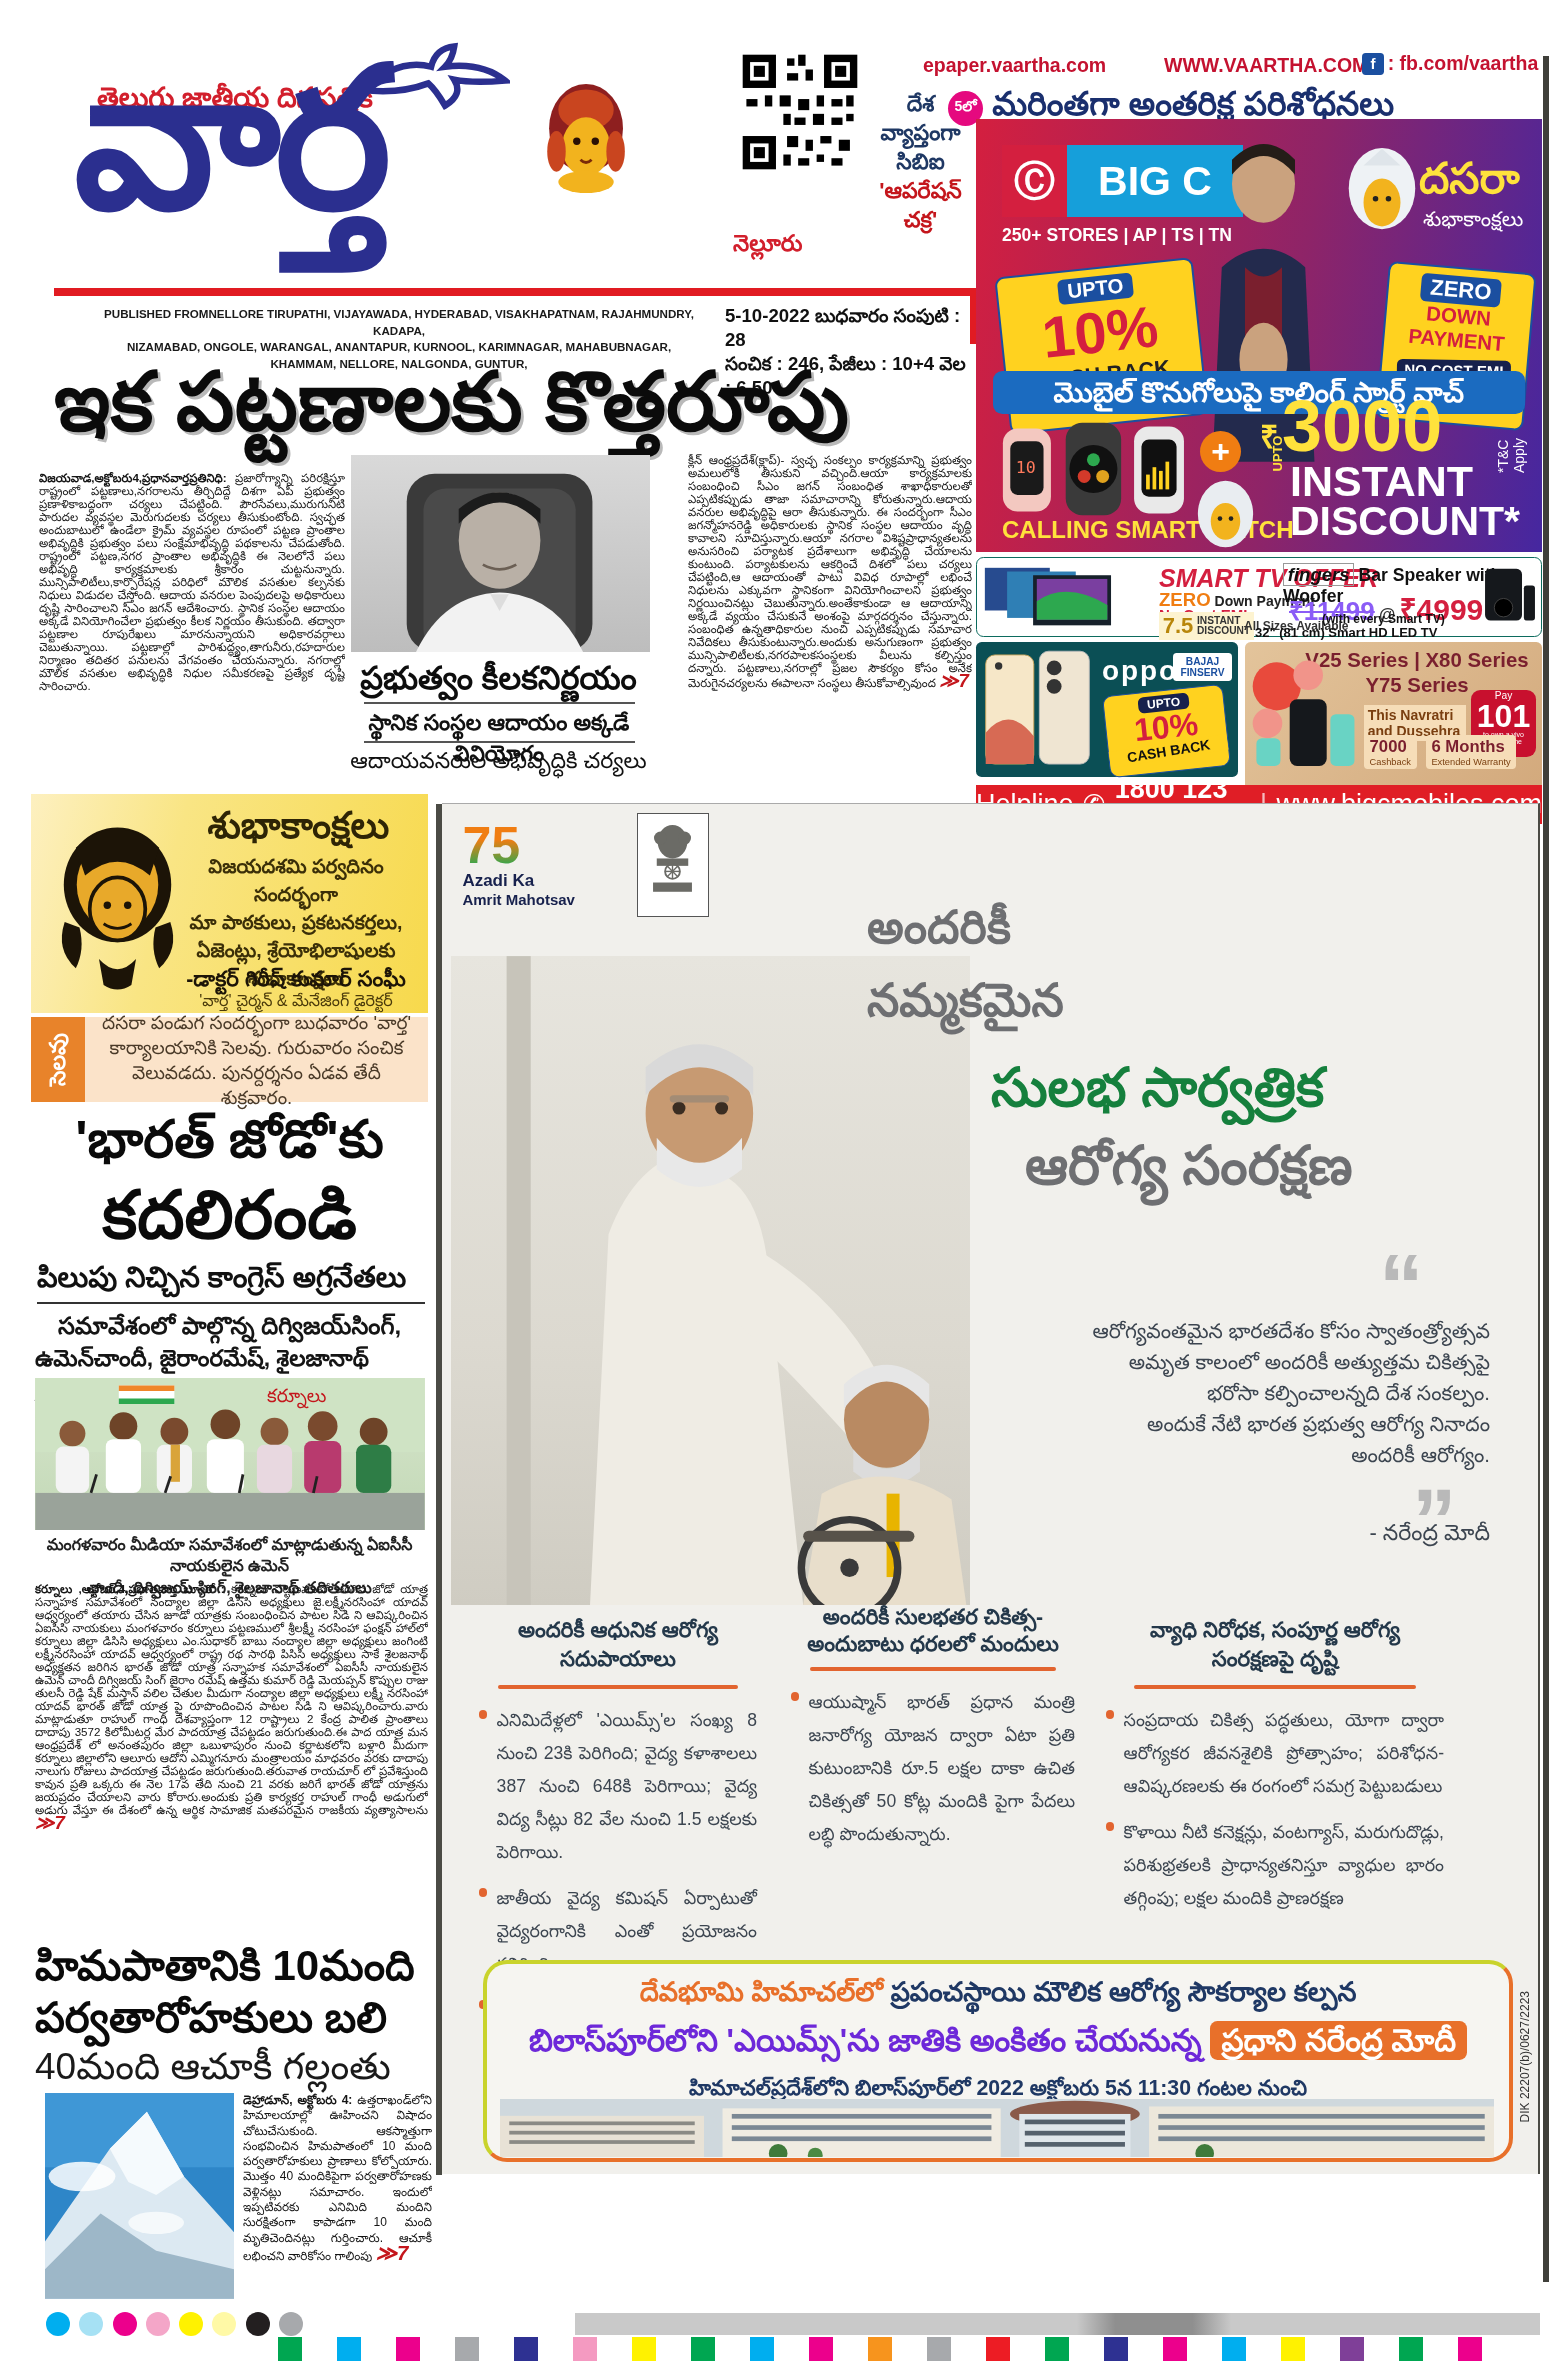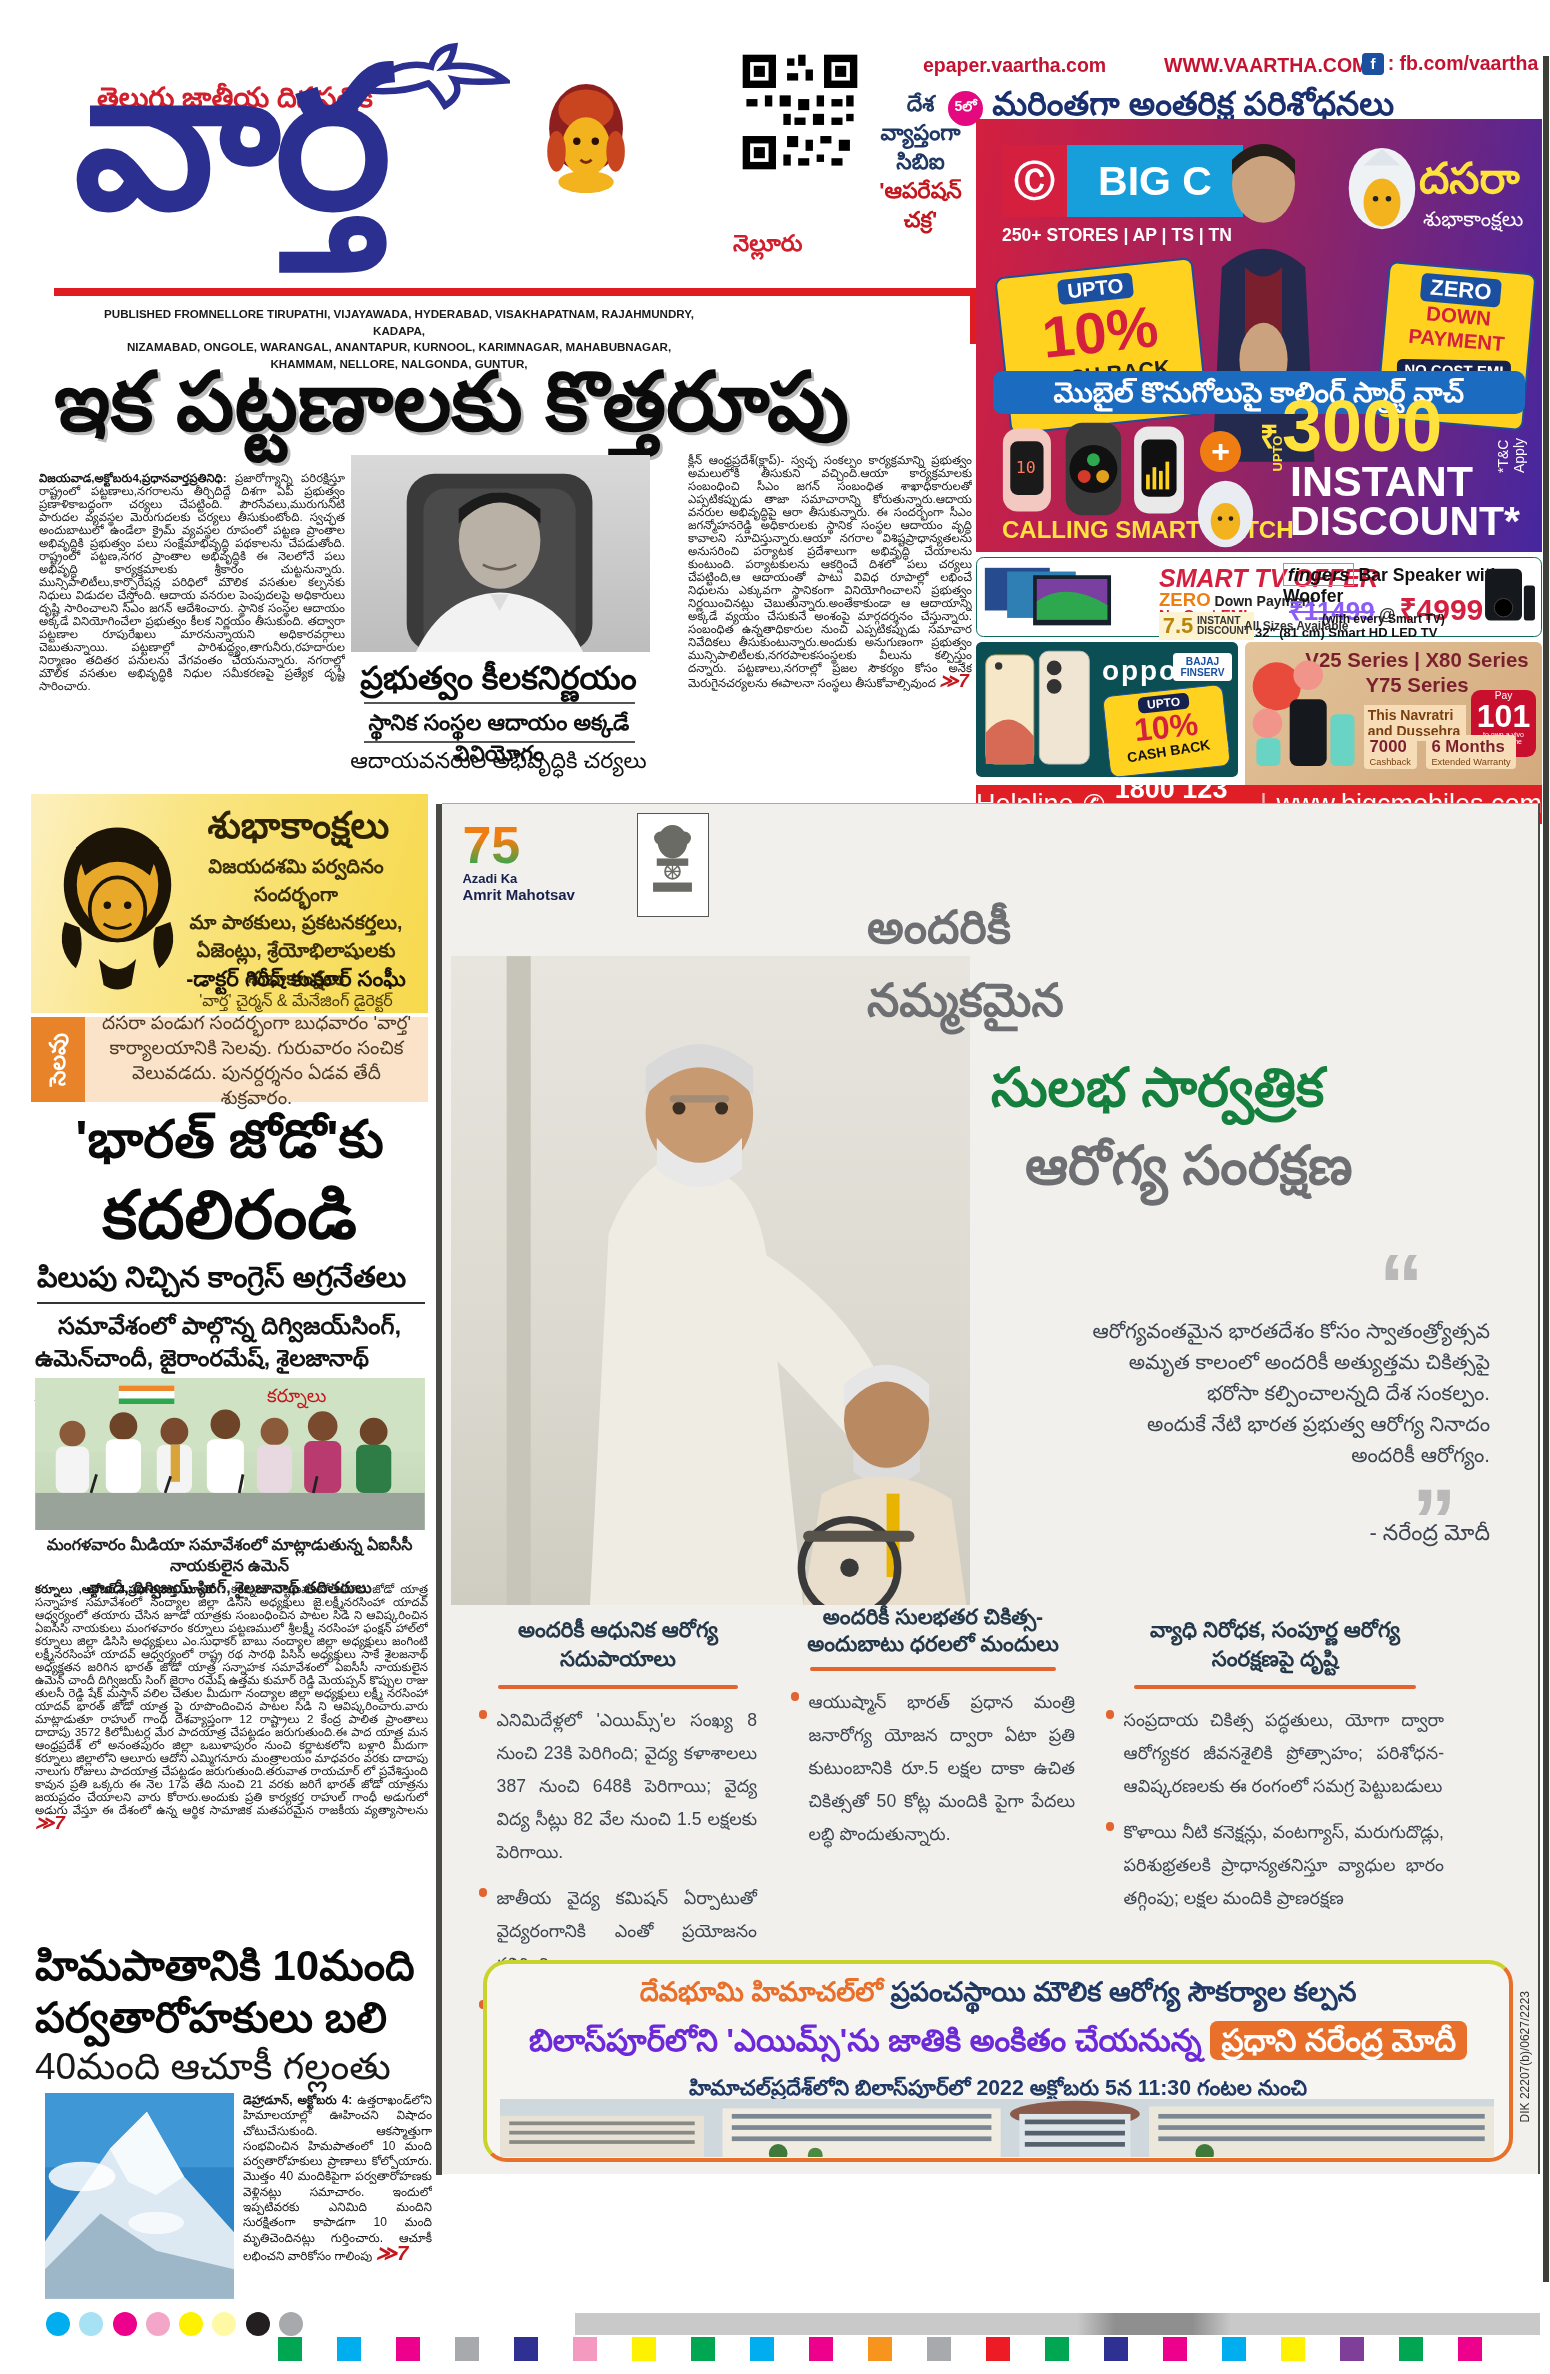--- a/index.html
+++ b/index.html
@@ -47,20 +47,24 @@
       <ellipse cx="20" cy="75" rx="10" ry="22" fill="#c9451f"></ellipse>
         <ellipse cx="84" cy="75" rx="10" ry="22" fill="#c9451f"></ellipse>
       <ellipse cx="52" cy="108" rx="30" ry="12" fill="#f2b31e"></ellipse>
     </svg>
   </div>
   <div class="abs" style="left:54px;top:288px;width:923px;height:8.3px;background:#e11b22"></div>
   <div class="abs" style="left:970px;top:288px;width:8.3px;height:56px;background:#e11b22"></div>
   <div class="abs c" style="left:93px;top:306px;width:612px;font-size:11.6px;font-weight:bold;line-height:16.7px;color:#1a1a1a">
     <div>PUBLISHED FROMNELLORE  TIRUPATHI, VIJAYAWADA, HYDERABAD, VISAKHAPATNAM,  RAJAHMUNDRY, KADAPA,</div>
     <div>NIZAMABAD, ONGOLE, WARANGAL, ANANTAPUR, KURNOOL, KARIMNAGAR, MAHABUBNAGAR, KHAMMAM, NELLORE, NALGONDA, GUNTUR,</div>
+  </div>
+  <div class="abs b" style="left:725px;top:304px;width:249px;font-size:18.6px;line-height:24px;color:#111">
+    <div>5-10-2022 బుధవారం సంపుటి : 28</div>
+    <div>సంచిక : 246,  పేజీలు : 10+4 వెల : 6.50</div>
   </div>
 </div>
 
 <div class="abs" style="left:739px;top:51px;width:122px;height:122px">
   <svg width="122" height="122" viewBox="0 0 33 33">
     <rect width="33" height="33" fill="#fff"></rect>
     <g fill="#000">
       <rect x="1" y="1" width="9" height="9"></rect>
         <rect x="3" y="3" width="5" height="5" fill="#fff"></rect>
         <rect x="4" y="4" width="3" height="3"></rect>
@@ -417,21 +421,21 @@
   <span class="dl">డెహ్రాడూన్, అక్టోబరు 4:</span>
   <span>ఉత్తరాఖండ్‌లోని హిమాలయాల్లో ఊహించని విషాదం చోటుచేసుకుంది. ఆకస్మాత్తుగా సంభవించిన హిమపాతంలో 10 మంది పర్వతారోహకులు ప్రాణాలు కోల్పోయారు. మొత్తం 40 మందికిపైగా పర్వతారోహణకు వెళ్లినట్లు సమాచారం. ఇందులో ఇప్పటివరకు ఎనిమిది మందిని సురక్షితంగా కాపాడగా 10 మంది మృతిచెందినట్లు గుర్తించారు. ఆచూకీ లభించని వారికోసం గాలింపు</span>
   <span class="jump" style="font-size:20.4px">≫7</span>
 </p>
 
 <div class="abs" style="left:442px;top:803px;width:1098px;height:1371px;background:#f1f0ec;border-right:2.8px solid #4b4b45;border-top:0.9px solid #aaa">
   <div class="abs" style="left:-5.6px;top:0;width:5.6px;height:1371px;background:#4b4b45"></div>
 
   <div class="abs" style="left:20.4px;top:15px;width:148px;height:102px">
     <div class="b" style="font-size:52px;line-height:52px;background:linear-gradient(180deg,#f07d12 40%,#2da84f 90%);-webkit-background-clip:text;background-clip:text;color:transparent">75</div>
-    <div class="b" style="font-size:13px;color:#17214d">Azadi Ka</div>
+    <div class="b" style="font-size:17px;color:#17214d">Azadi Ka</div>
     <div class="b" style="font-size:15px;color:#17214d">Amrit Mahotsav</div>
   </div>
   <div class="abs" style="left:195px;top:9.3px;width:72px;height:104px;border:1.9px solid #555;background:#fff">
     <svg width="69" height="100" viewBox="0 0 74 108">
       <ellipse cx="37" cy="30" rx="16" ry="18" fill="#6b6b66"></ellipse>
       <circle cx="24" cy="26" r="7" fill="#6b6b66"></circle>
         <circle cx="50" cy="26" r="7" fill="#6b6b66"></circle>
       <rect x="20" y="48" width="34" height="8" fill="#6b6b66"></rect>
       <circle cx="37" cy="62" r="8" fill="none" stroke="#6b6b66" stroke-width="2"></circle>
       <g stroke="#6b6b66" stroke-width="1.5">

